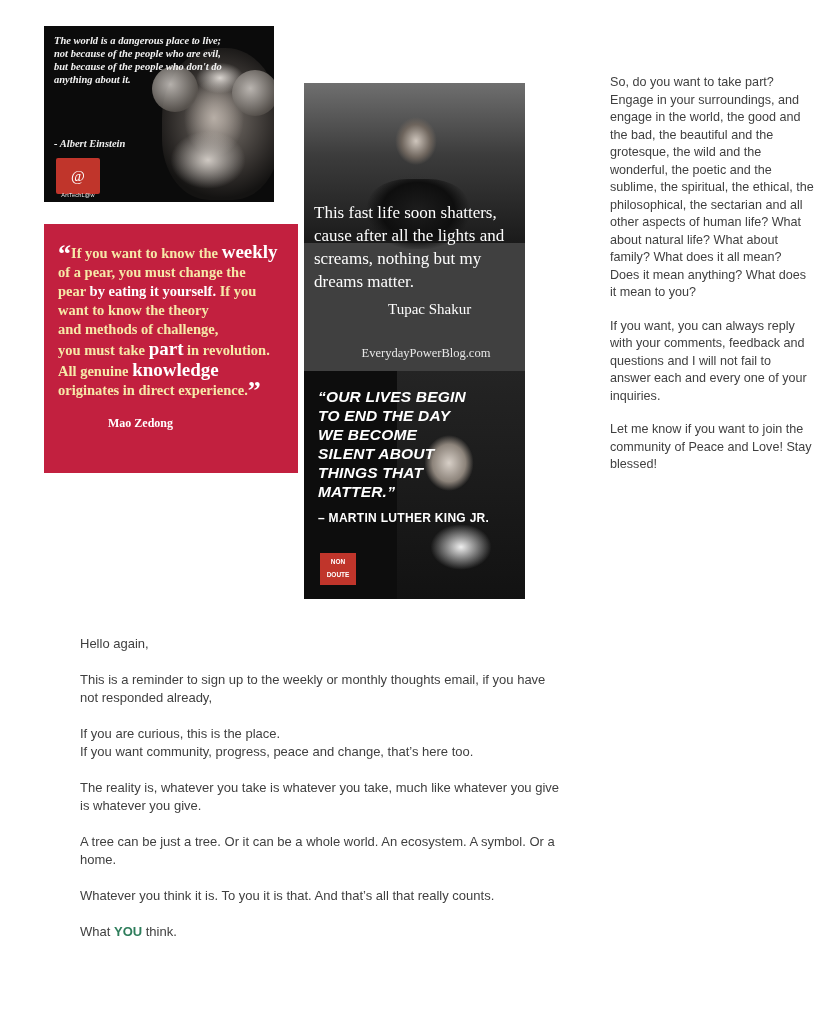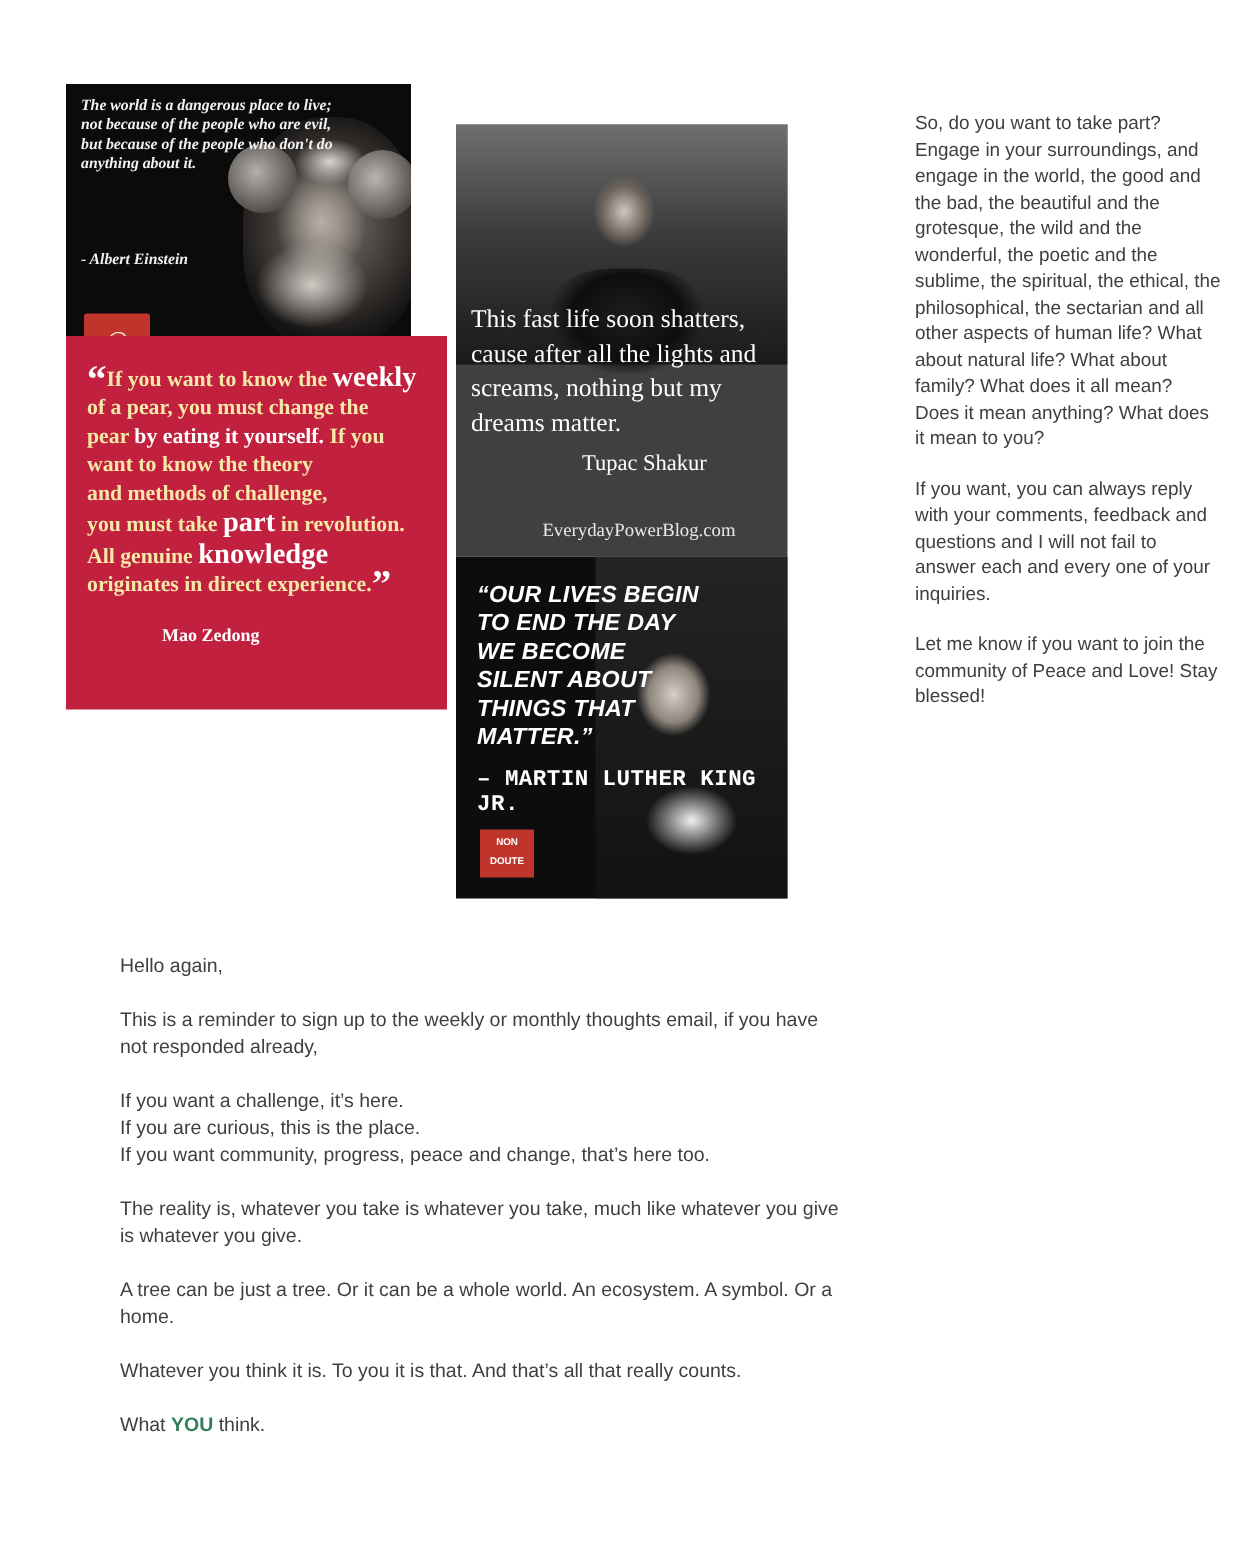--- a/index.html
+++ b/index.html
@@ -19,23 +19,23 @@
   
   .quote-card {
     position: absolute;
     overflow: hidden;
     box-sizing: border-box;
   }
 
   
   #einstein {
     left: 44px;
-    top: 56px;
+    top: 26px;
     width: 230px;
-    height: 197px;
+    height: 176px;
     background: #0b0b0b;
   }
   #einstein .ein-text {
     position: absolute;
     left: 10px;
     top: 8px;
     width: 175px;
     color: #f2f2f2;
     font-family: "Liberation Serif", serif;
     font-style: italic;
@@ -225,24 +225,23 @@
     font-style: italic;
     font-size: 15.5px;
     line-height: 19px;
     letter-spacing: .2px;
   }
   #mlk .mlk-author {
     position: absolute;
     left: 14px;
     top: 140px;
     color: #ffffff;
-    font-size: 15px;
+    font-size: 12px;
     font-weight: bold;
     letter-spacing: .3px;
-    font-family: Liberation Mono, monospace;
   }
   #mlk .mlk-badge {
     position: absolute;
     left: 16px;
     bottom: 14px;
     width: 36px;
     height: 32px;
     background: #c0352b;
   }
   #mlk .mlk-badge span {
@@ -333,21 +332,20 @@
 <div id="right-col">
   <p>So, do you want to take part? Engage in your surroundings, and engage in the world, the good and the bad, the beautiful and the grotesque, the wild and the wonderful, the poetic and the sublime, the spiritual, the ethical, the philosophical, the sectarian and all other aspects of human life? What about natural life? What about family? What does it all mean? Does it mean anything? What does it mean to you?</p>
   <p>If you want, you can always reply with your comments, feedback and questions and I will not fail to answer each and every one of your inquiries.</p>
   <p>Let me know if you want to join the community of Peace and Love! Stay blessed!</p>
 </div>
 
 <div id="letter">
   <p>Hello again,</p>
   <p>This is a reminder to sign up to the weekly or monthly thoughts email, if you have not responded already,</p>
   <div class="tight-block">
-    <p class="tight">If you want a challenge, it’s here.</p>
     <p class="tight">If you are curious, this is the place.</p>
     <p class="tight">If you want community, progress, peace and change, that’s here too.</p>
   </div>
   <p>The reality is, whatever you take is whatever you take, much like whatever you give is whatever you give.</p>
   <p>A tree can be just a tree. Or it can be a whole world. An ecosystem. A symbol. Or a home.</p>
   <p>Whatever you think it is. To you it is that. And that’s all that really counts.</p>
   <p><span>What </span><span class="accent-you">YOU</span><span> think.</span></p>
 </div>
 
 </body></html>

